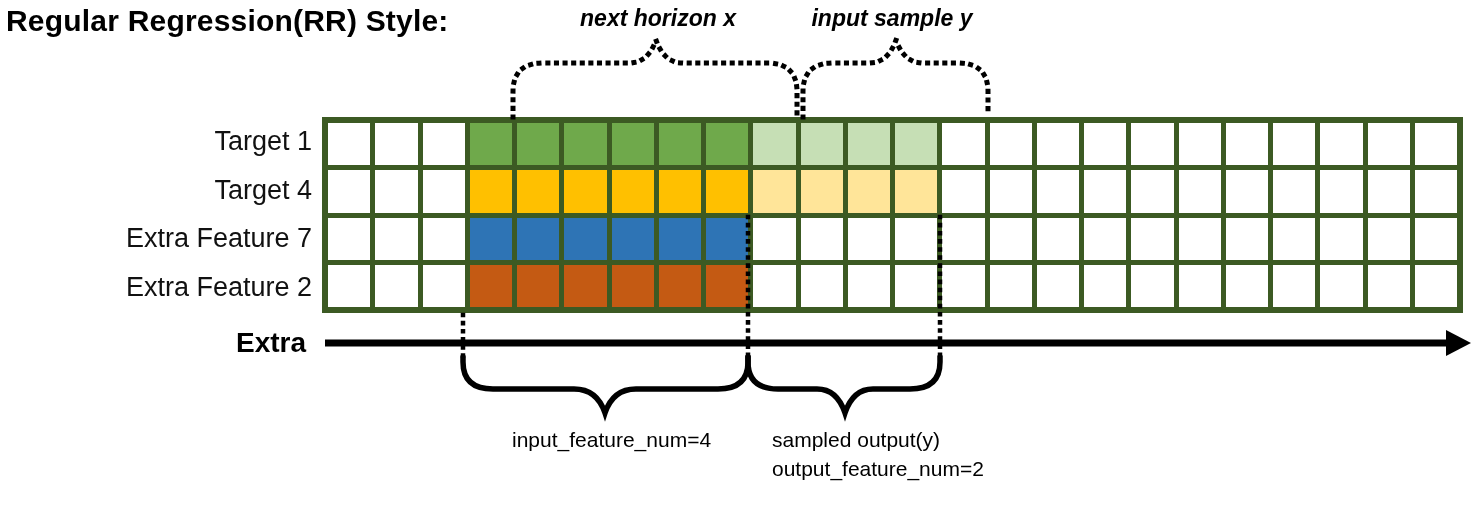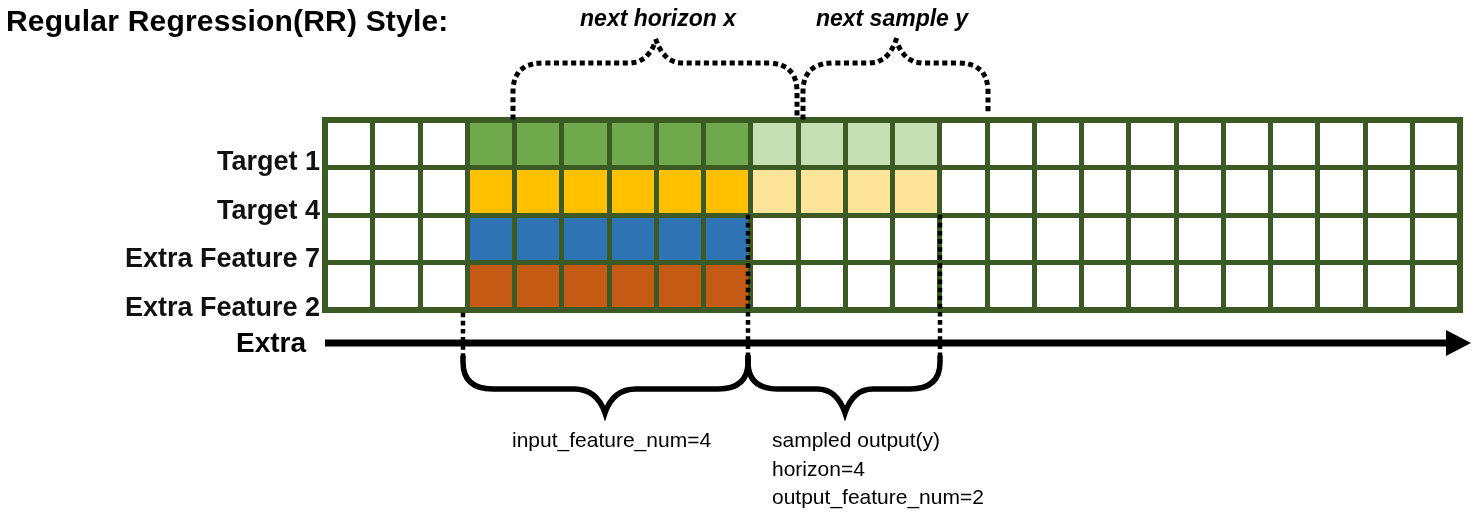--- a/index.html
+++ b/index.html
@@ -5,22 +5,22 @@
   html,body{margin:0;padding:0;background:#fff;}
   #canvas{
     position:relative;width:1476px;height:516px;background:#ffffff;
     font-family:"Liberation Sans","DejaVu Sans",sans-serif;overflow:hidden;
   }
   .title{
     position:absolute;left:6px;top:4px;font-size:30px;font-weight:bold;color:#000;
     letter-spacing:0.2px;
   }
   .row-label{
-    position:absolute;left:8px;width:312px;text-align:right;
-    font-size:27px;font-weight:bold;color:#111;line-height:32px;white-space:nowrap;margin-top:20px;
+    position:absolute;left:0;width:312px;text-align:right;
+    font-size:27px;font-weight:normal;color:#111;line-height:32px;white-space:nowrap;
   }
   #grid{
     position:absolute;left:322px;top:117px;width:1141px;height:196px;
     box-sizing:border-box;display:grid;gap:5px;padding:6px;
   }
   #grid .cell{width:100%;height:100%;}
   svg.overlay{position:absolute;left:0;top:0;pointer-events:none;}
   .brace-label{
     position:absolute;top:5px;width:300px;text-align:center;
     font-size:23px;font-style:italic;font-weight:600;color:#000;white-space:nowrap;
@@ -161,27 +161,26 @@
 
     <line x1="325" y1="343" x2="1446" y2="343" stroke="#000" stroke-width="7"></line>
     <polygon points="1446,330 1471,343 1446,356" fill="#000"></polygon>
 
     <path d="M 463 357 L 463 362 Q 463 389 493 389 L 574 389 Q 597 389 605 413 Q 613 389 636 389 L 718 389 Q 748 389 748 362 L 748 357" fill="none" stroke="#000" stroke-width="5.5" stroke-linecap="round"></path>
 
     <path d="M 748 357 L 748 362 Q 748 389 778 389 L 817 389 Q 837 389 845 413 Q 853 389 873 389 L 910 389 Q 940 389 940 362 L 940 357" fill="none" stroke="#000" stroke-width="5.5" stroke-linecap="round"></path>
   </svg>
 
   <div class="brace-label" style="left:508px;">next horizon x</div>
-  <div class="brace-label" style="left:742px;">next sample y</div>
+  <div class="brace-label" style="left:742px;">input sample y</div>
 
   <div class="time-label">Extra</div>
 
   <div class="anno-block" id="anno-input">
     <div>input_feature_num=4</div>
   </div>
 
   <div class="anno-block" id="anno-output">
     <div>sampled output(y)</div>
-    <div>horizon=4</div>
     <div>output_feature_num=2</div>
   </div>
 
 </div>
 
 </body></html>

